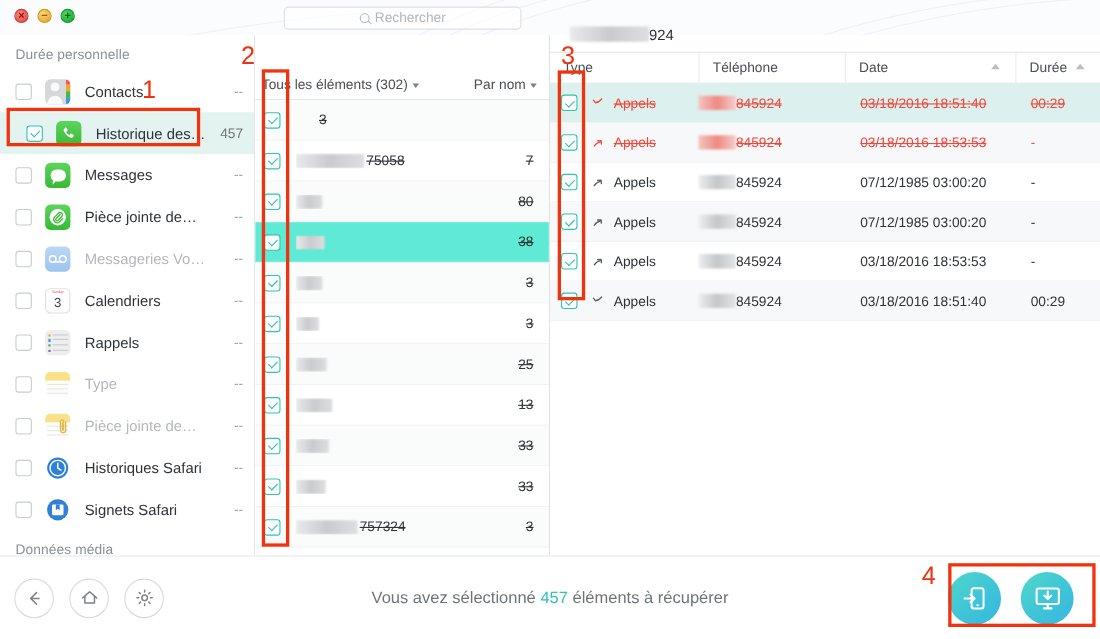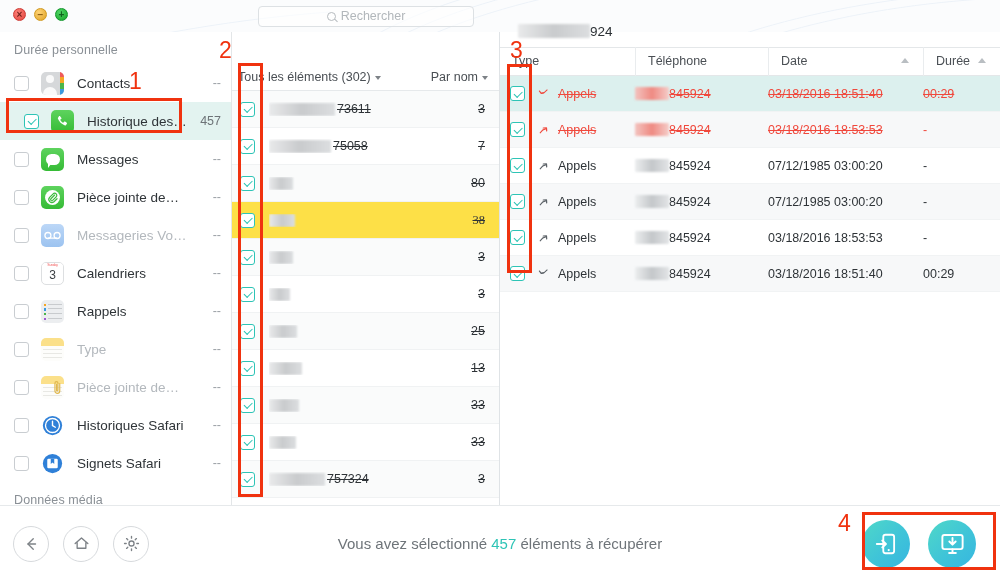--- a/index.html
+++ b/index.html
@@ -141,21 +141,21 @@
   .thead > div + div { border-left:1px solid #e9ecee; }
   .sortarrow { position:absolute; right:14px; top:11px; width:0;height:0;
     border-left:4px solid transparent; border-right:4px solid transparent; border-bottom:5px solid #b9bec2; }
   .trow { display:flex; align-items:center; height:36px; font-size:12.5px; color:#2e3337;
           border-bottom:1px solid #f1f3f4; }
   .trow.sel { background:#dcf0ee; }
   .trow.alt { background:#f7f8f9; }
   .trow.deleted { color:#f0483c; }
   .c-check { width:35px; display:flex; justify-content:center; flex:0 0 auto; }
   .c-type { width:100px; display:flex; align-items:center; gap:8px; flex:0 0 auto; padding-left:2px;}
-  .c-tel { width:133px; flex:0 0 auto; display:flex; align-items:center; }
+  .c-tel { width:147px; flex:0 0 auto; display:flex; align-items:center; }
   .c-tel .redact { width:34px; height:13px; margin-right:0; }
   .c-date { width:155px; flex:0 0 auto; }
   .c-dur { flex:1 1 auto; }
   .callicon { width:13px; height:13px; flex:0 0 auto; }
 
   
   .footer {
     position:absolute; left:0; top:505px; width:1000px; height:76px;
     background:#fff; border-top:1px solid #e6e9eb;
     display:flex; align-items:center;
@@ -371,42 +371,38 @@
 
   <div class="midlist">
     <div style="height:32px"></div>
     <div class="mid-toolbar">
       <span><span>Tous les éléments (302)</span><i class="caret"></i></span>
       <span><span>Par nom</span><i class="caret"></i></span>
     </div>
     <div id="mid-rows">
         <div class="mid-row" style="background: rgb(250, 251, 251);">
           <div class="cb checked"></div>
-          <div class="mid-name">
-            <span class="redact" style="width: 66px;"></span>
-            <span style="text-decoration: line-through;">73611</span>
-          </div>
           <div class="mid-num" style="text-decoration: line-through;">3</div>
         </div>
         <div class="mid-row even" style="background: rgb(255, 255, 255);">
           <div class="cb checked"></div>
           <div class="mid-name">
             <span class="redact" style="width: 62px;"></span>
             <span style="text-decoration: line-through;">75058</span>
           </div>
           <div class="mid-num" style="text-decoration: line-through;">7</div>
         </div>
         <div class="mid-row" style="background: rgb(250, 251, 251);">
           <div class="cb checked"></div>
           <div class="mid-name">
             <span class="redact" style="width: 24px;"></span>
           </div>
           <div class="mid-num" style="text-decoration: line-through;">80</div>
         </div>
-        <div class="mid-row even" style="background: #fde047; font-family: Liberation Serif, serif;">
+        <div class="mid-row even" style="background: #5eead4;">
           <div class="cb checked"></div>
           <div class="mid-name">
             <span class="redact" style="width: 26px;"></span>
           </div>
           <div class="mid-num" style="text-decoration: line-through;">38</div>
         </div>
         <div class="mid-row" style="background: rgb(250, 251, 251);">
           <div class="cb checked"></div>
           <div class="mid-name">
             <span class="redact" style="width: 24px;"></span>

